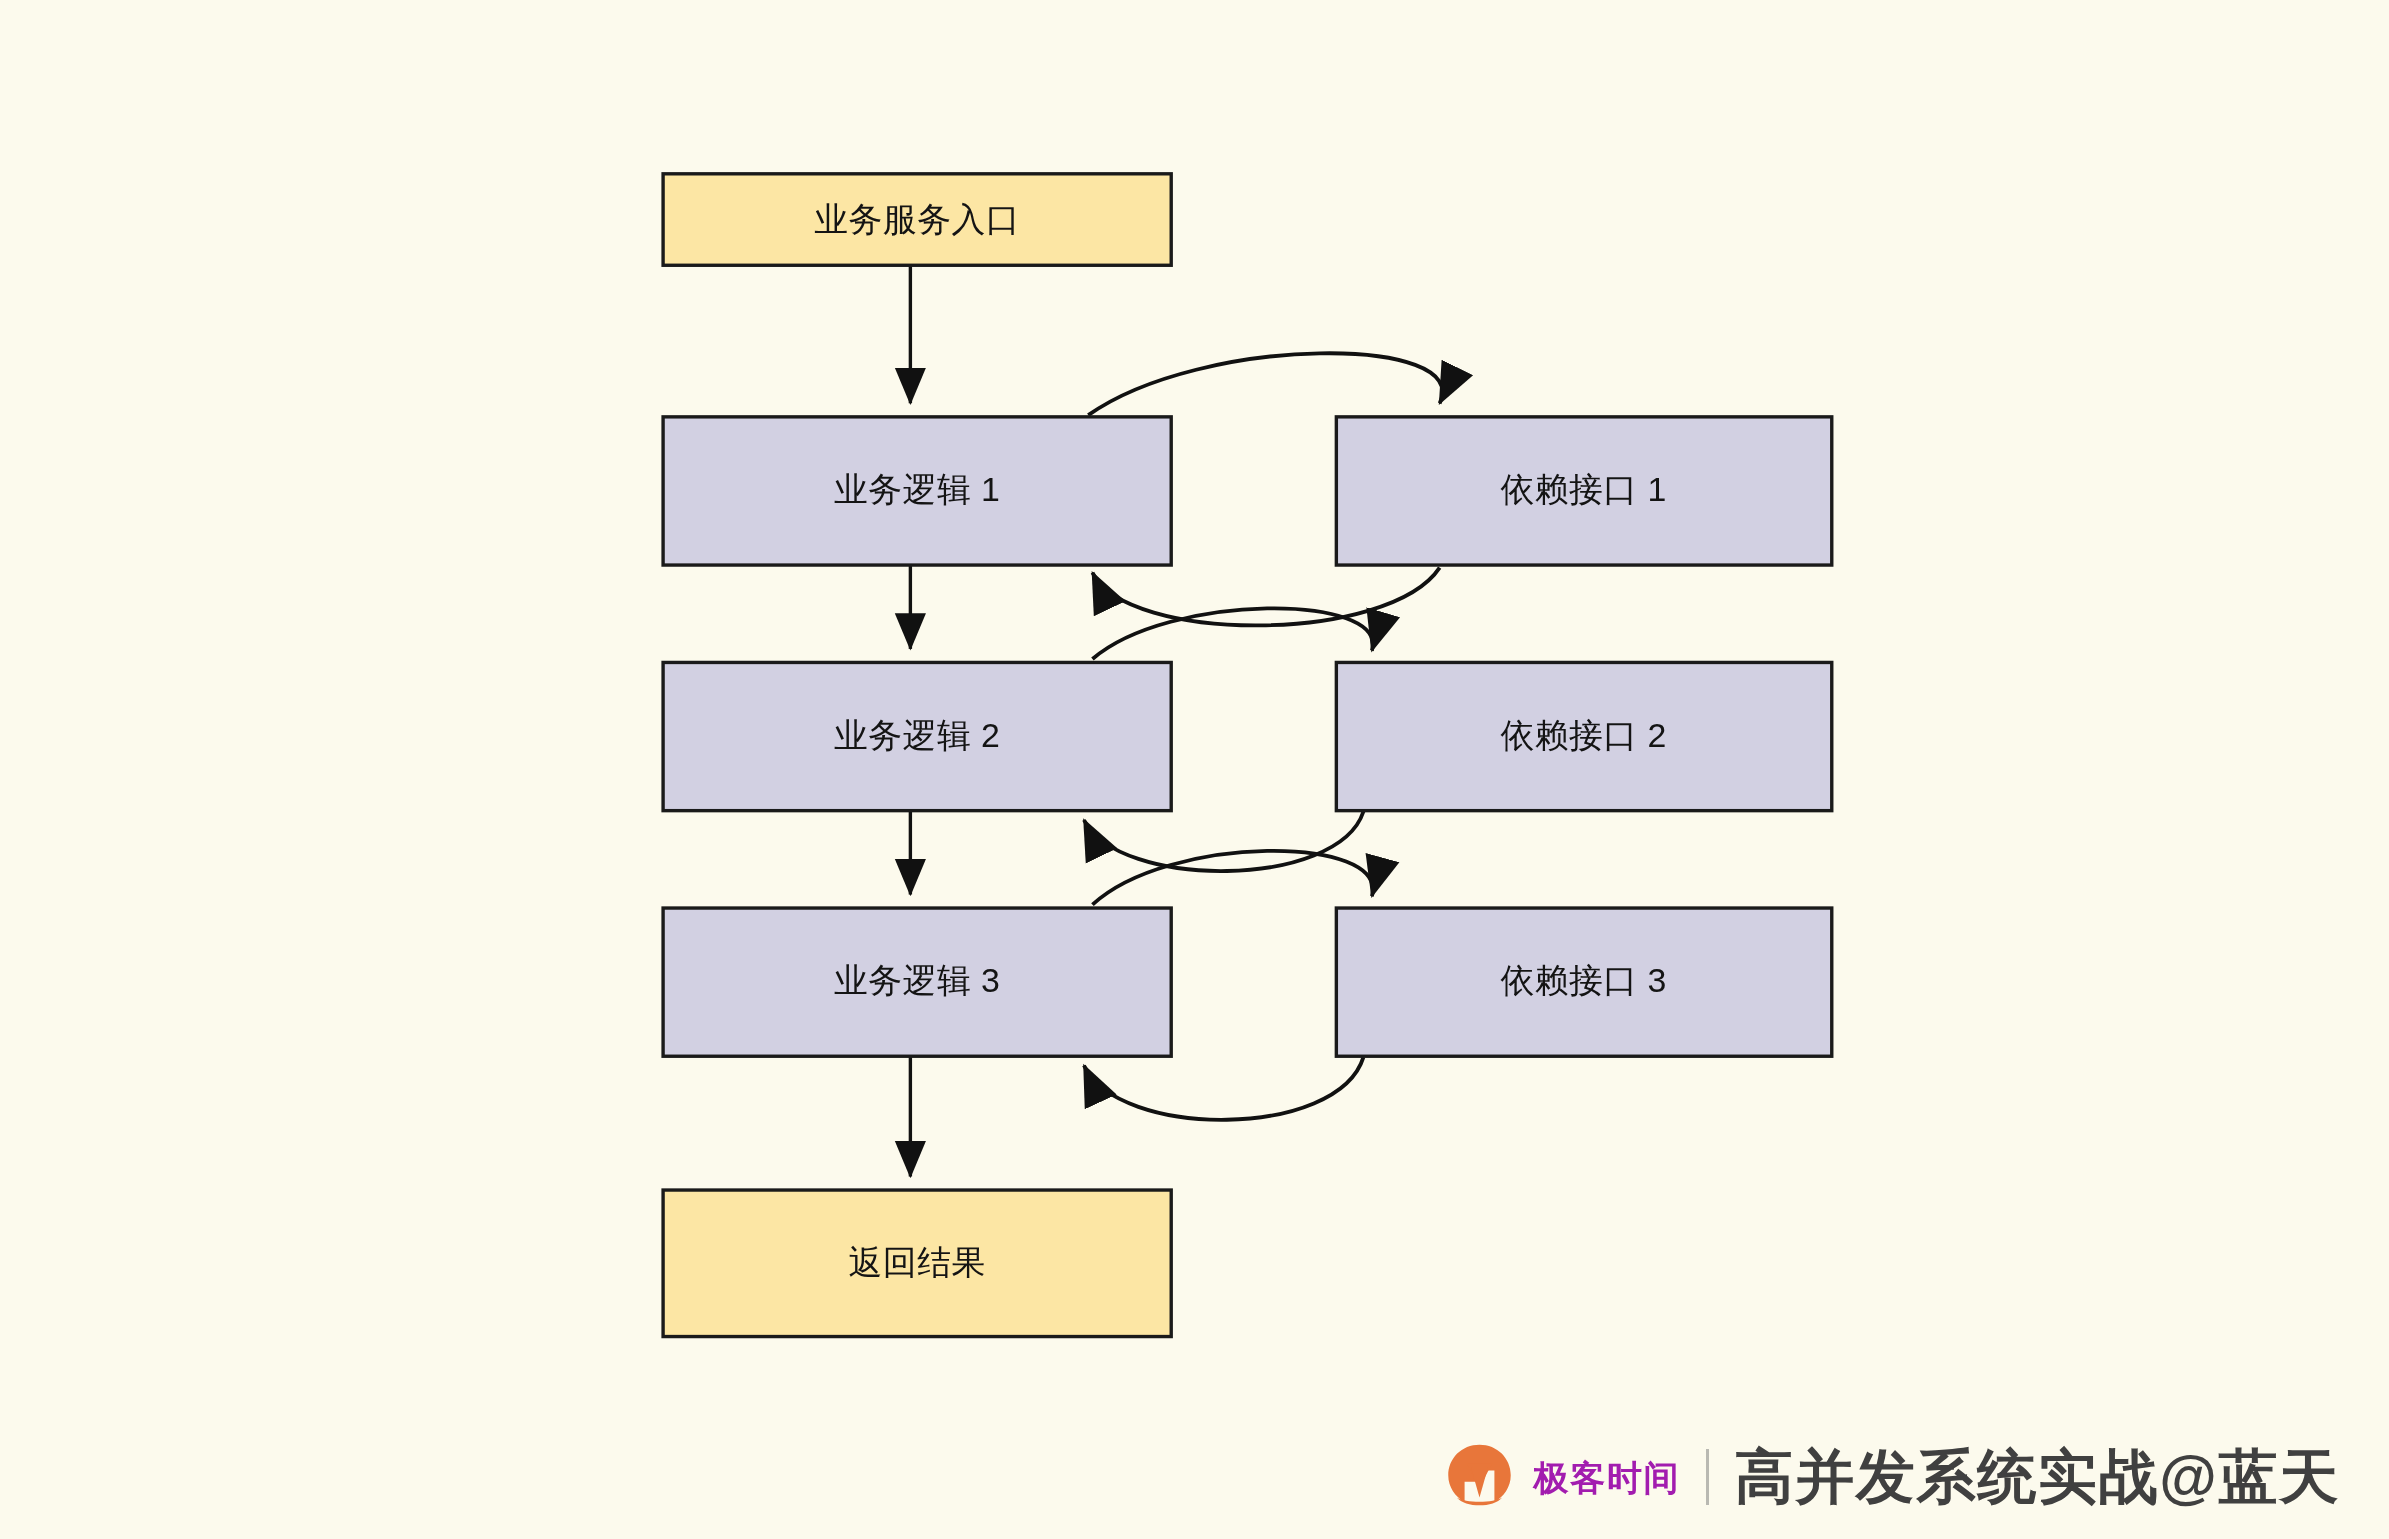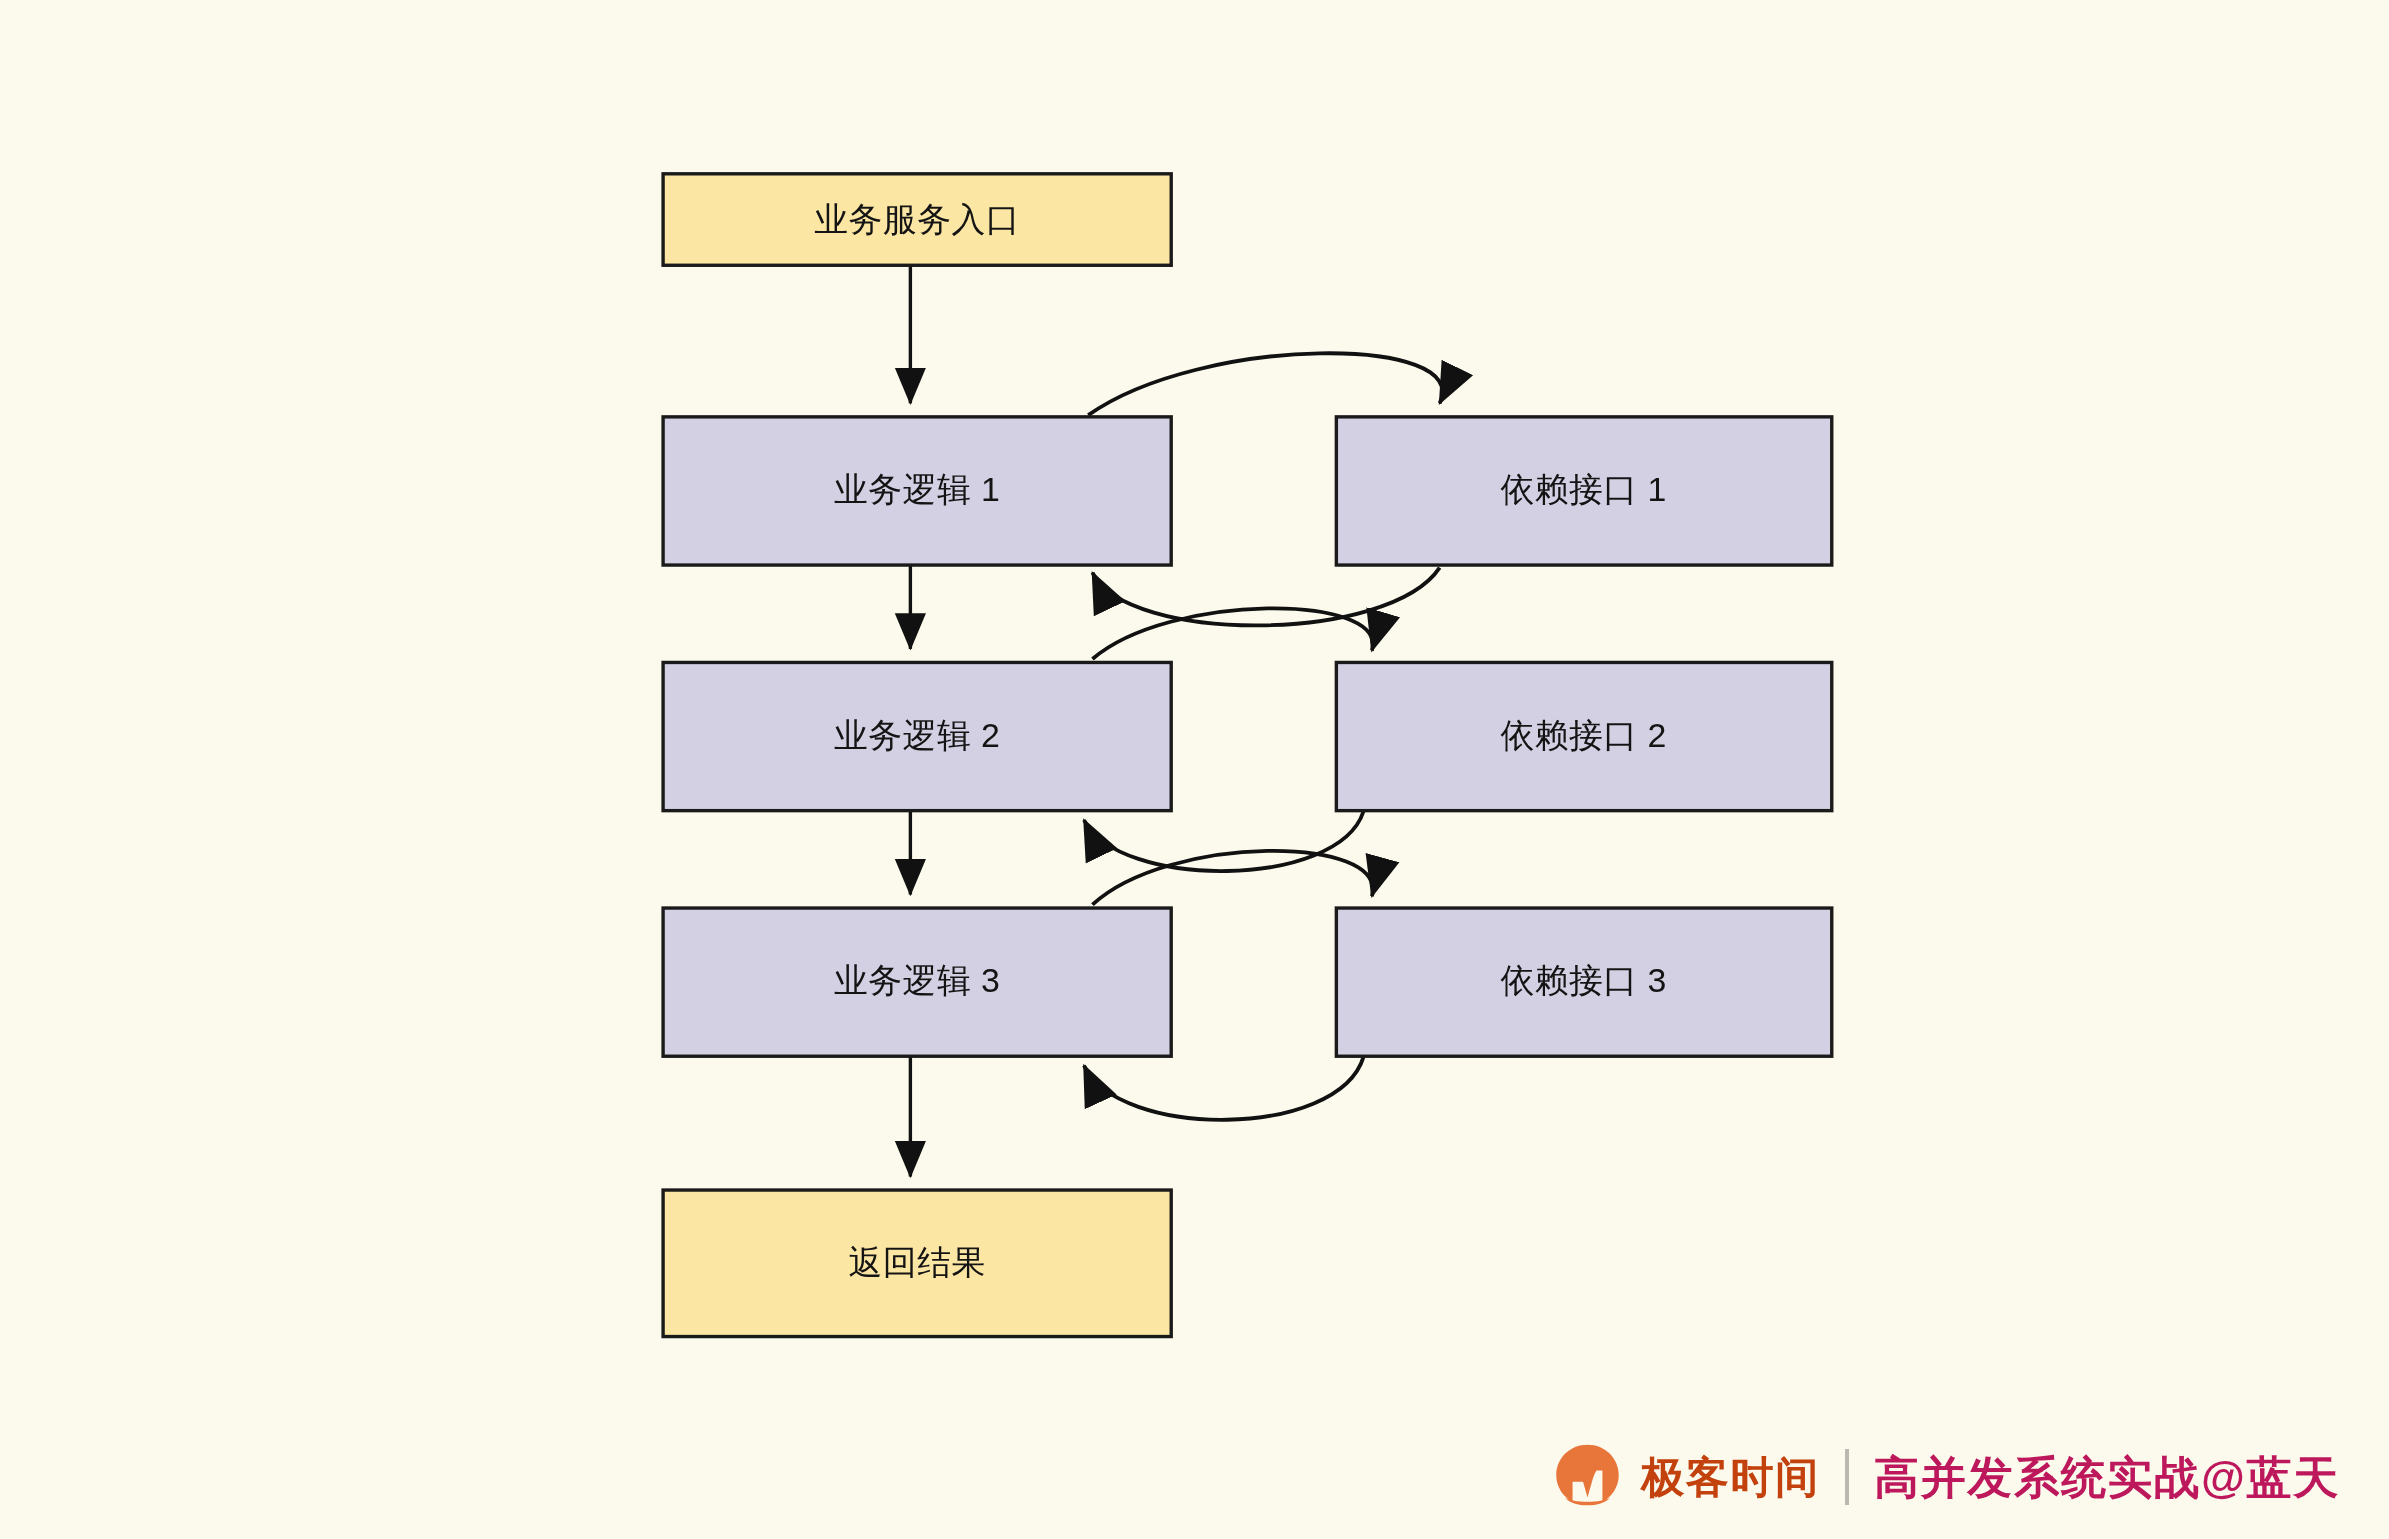--- a/index.html
+++ b/index.html
@@ -62,39 +62,39 @@
     height: 78px;
   }
   .brand-logo {
     width: 71px;
     height: 71px;
     flex: 0 0 auto;
     display: block;
   }
   .brand-name {
     font-family: "Liberation Sans", "DejaVu Sans", sans-serif;
-    font-size: 43px;
+    font-size: 35px;
     font-weight: bold;
-    color: #c2410c;
+    color: #a21caf;
     letter-spacing: 1.7px;
     line-height: 1;
     white-space: nowrap;
   }
   .brand-divider {
     width: 3.4px;
     height: 56px;
     background: #b9b9b2;
     flex: 0 0 auto;
     margin: 0 6.8px;
   }
   .brand-tagline {
     font-family: "Liberation Sans", "DejaVu Sans", sans-serif;
-    font-size: 45px;
+    font-size: 59px;
     font-weight: bold;
-    color: #be185d;
+    color: #404040;
     letter-spacing: 1.7px;
     line-height: 1;
     white-space: nowrap;
   }
 </style>
 </head>
 <body>
 
 <svg id="diagram-canvas" viewBox="0 0 2821 1818">
   <defs>

